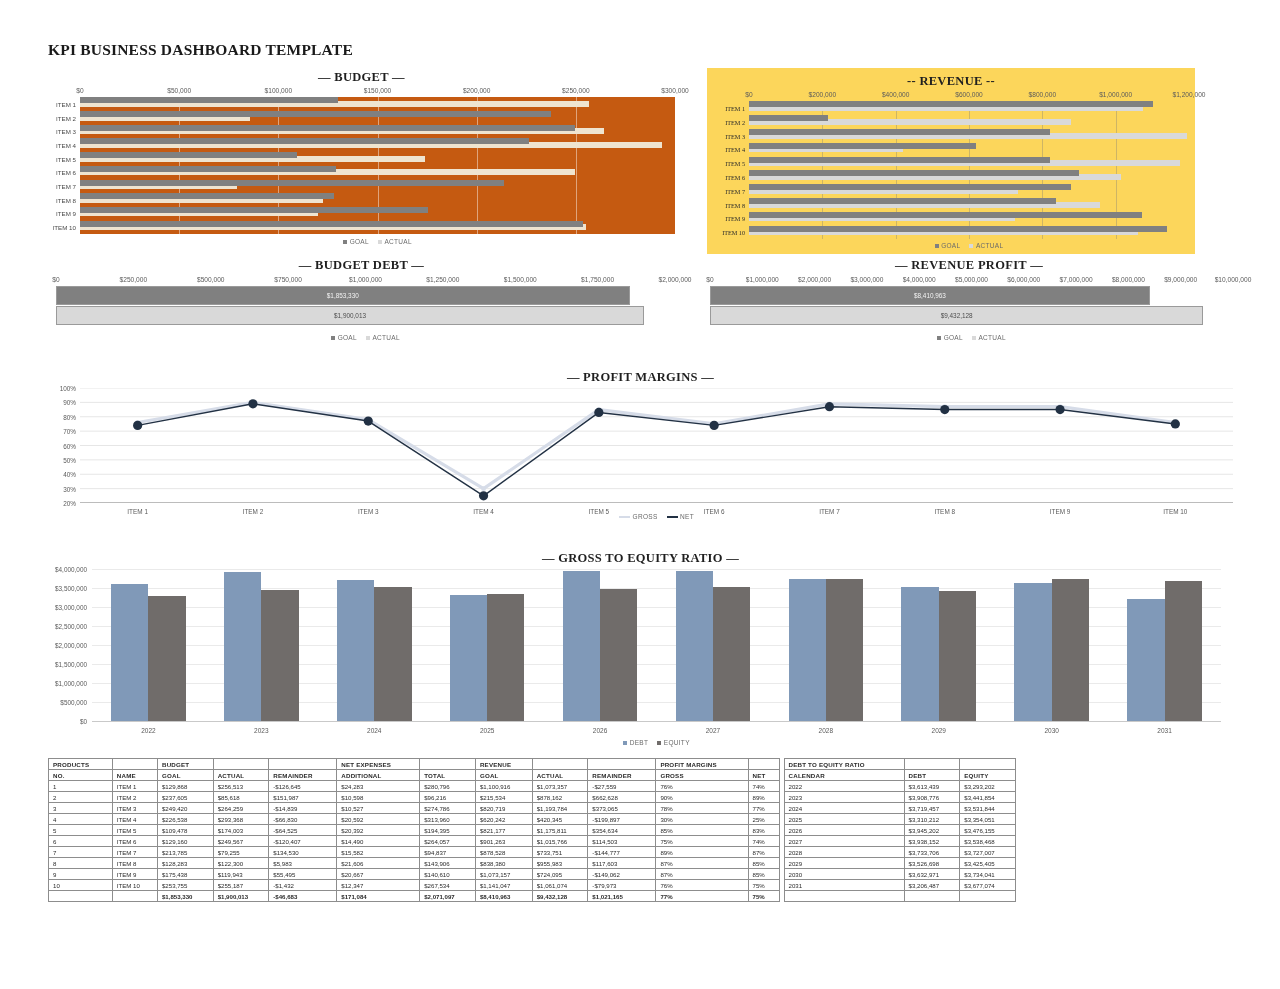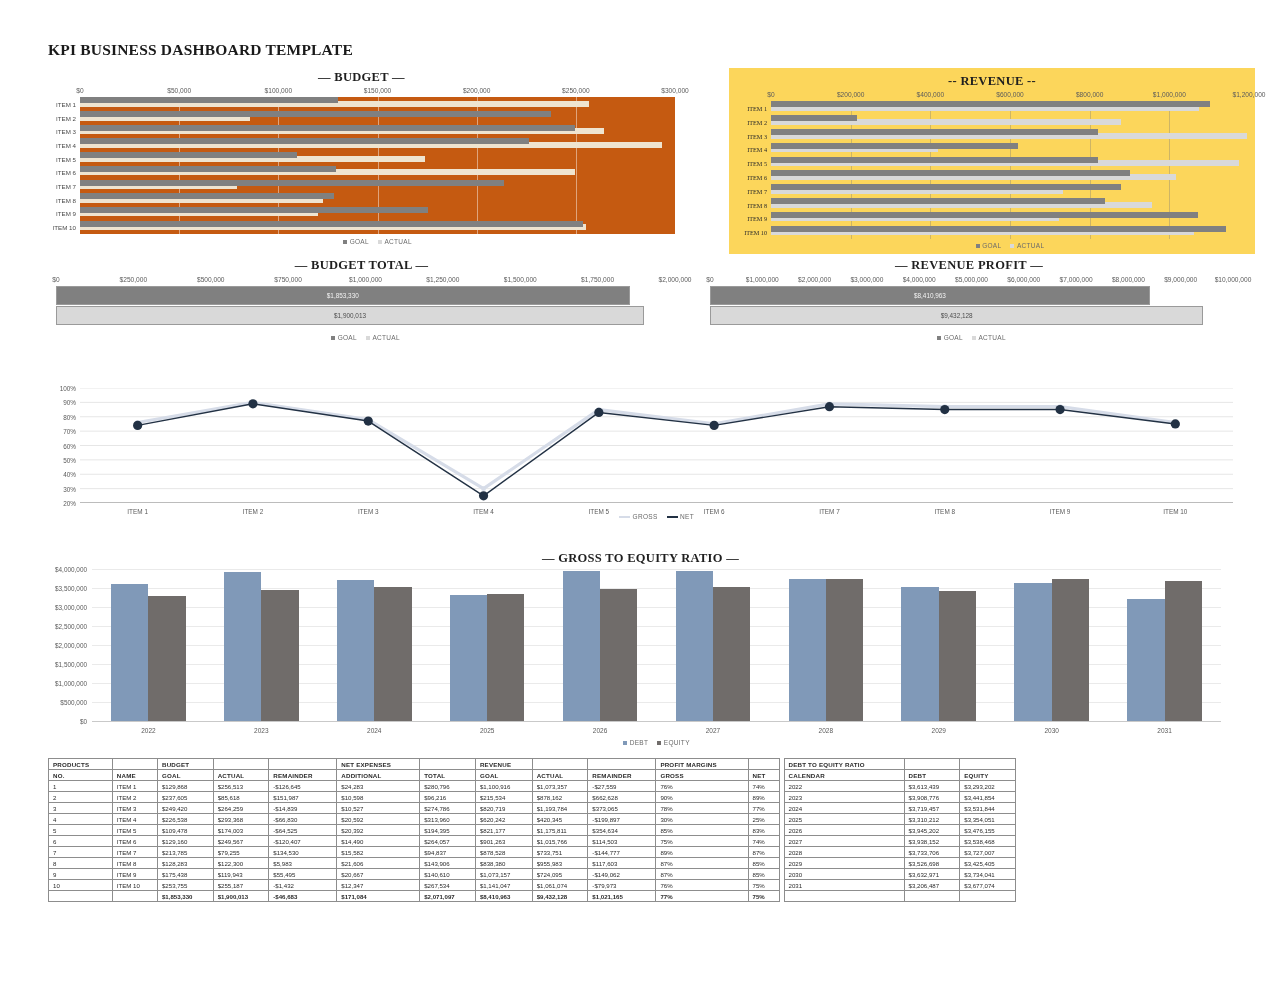--- a/index.html
+++ b/index.html
@@ -148,21 +148,21 @@
         <i class="sw" style="background:#808080"></i>
         <span>GOAL</span>
       </span>
     <span class="li">
         <i class="sw" style="background:#D9D9D9"></i>
         <span>ACTUAL</span>
       </span>
   </div>
 </div>
 
-<div class="panel" id="revenue-panel" style="left:707px; top:68px; width:526px; height:186px; background:#FCD65B;margin-left:22px;">
+<div class="panel" id="revenue-panel" style="left:707px; top:68px; width:488px; height:186px; background:#FCD65B;">
   <div class="chart-title" style="padding-top:6px;">-- REVENUE --</div>
   <div class="axis-row" id="revenue-xaxis" style="position:absolute; left:42px; right:6px; top:23px; height:10px;">
       <span class="tick" style="left: 0%;">$0</span>
       <span class="tick" style="left: 16.6667%;">$200,000</span>
       <span class="tick" style="left: 33.3333%;">$400,000</span>
       <span class="tick" style="left: 50%;">$600,000</span>
       <span class="tick" style="left: 66.6667%;">$800,000</span>
       <span class="tick" style="left: 83.3333%;">$1,000,000</span>
       <span class="tick" style="left: 100%;">$1,200,000</span>
     </div>
@@ -211,21 +211,21 @@
         <span>GOAL</span>
       </span>
     <span class="li">
         <i class="sw" style="background:#D9D9D9"></i>
         <span>ACTUAL</span>
       </span>
   </div>
 </div>
 
 <div class="panel" id="budget-total-panel" style="left:48px; top:258px; width:627px; height:88px;">
-  <div class="chart-title">— BUDGET TOTAL —</div>
+  <div class="chart-title">— BUDGET DEBT —</div>
   <div class="axis-row" id="budgettotal-xaxis" style="position:absolute; left:8px; right:0; top:18px; height:10px;">
       <span class="tick" style="left: 0%;">$0</span>
       <span class="tick" style="left: 12.5%;">$250,000</span>
       <span class="tick" style="left: 25%;">$500,000</span>
       <span class="tick" style="left: 37.5%;">$750,000</span>
       <span class="tick" style="left: 50%;">$1,000,000</span>
       <span class="tick" style="left: 62.5%;">$1,250,000</span>
       <span class="tick" style="left: 75%;">$1,500,000</span>
       <span class="tick" style="left: 87.5%;">$1,750,000</span>
       <span class="tick" style="left: 100%;">$2,000,000</span>
@@ -279,20 +279,21 @@
         <span>GOAL</span>
       </span>
     <span class="li">
         <i class="sw" style="background:#D9D9D9"></i>
         <span>ACTUAL</span>
       </span>
   </div>
 </div>
 
 <div class="panel" id="profit-panel" style="left:48px; top:370px; width:1185px; height:160px;">
+  <div class="chart-title">— PROFIT MARGINS —</div>
   <div class="lc-wrap" id="profit-plot" style="position:absolute; left:32px; right:0; top:18px; height:115px;">
       <span class="lc-ylab" style="top: 115px;">20%</span>
       <span class="lc-ylab" style="top: 100.625px;">30%</span>
       <span class="lc-ylab" style="top: 86.25px;">40%</span>
       <span class="lc-ylab" style="top: 71.875px;">50%</span>
       <span class="lc-ylab" style="top: 57.5px;">60%</span>
       <span class="lc-ylab" style="top: 43.125px;">70%</span>
       <span class="lc-ylab" style="top: 28.75px;">80%</span>
       <span class="lc-ylab" style="top: 14.375px;">90%</span>
       <span class="lc-ylab" style="top: 0px;">100%</span>

